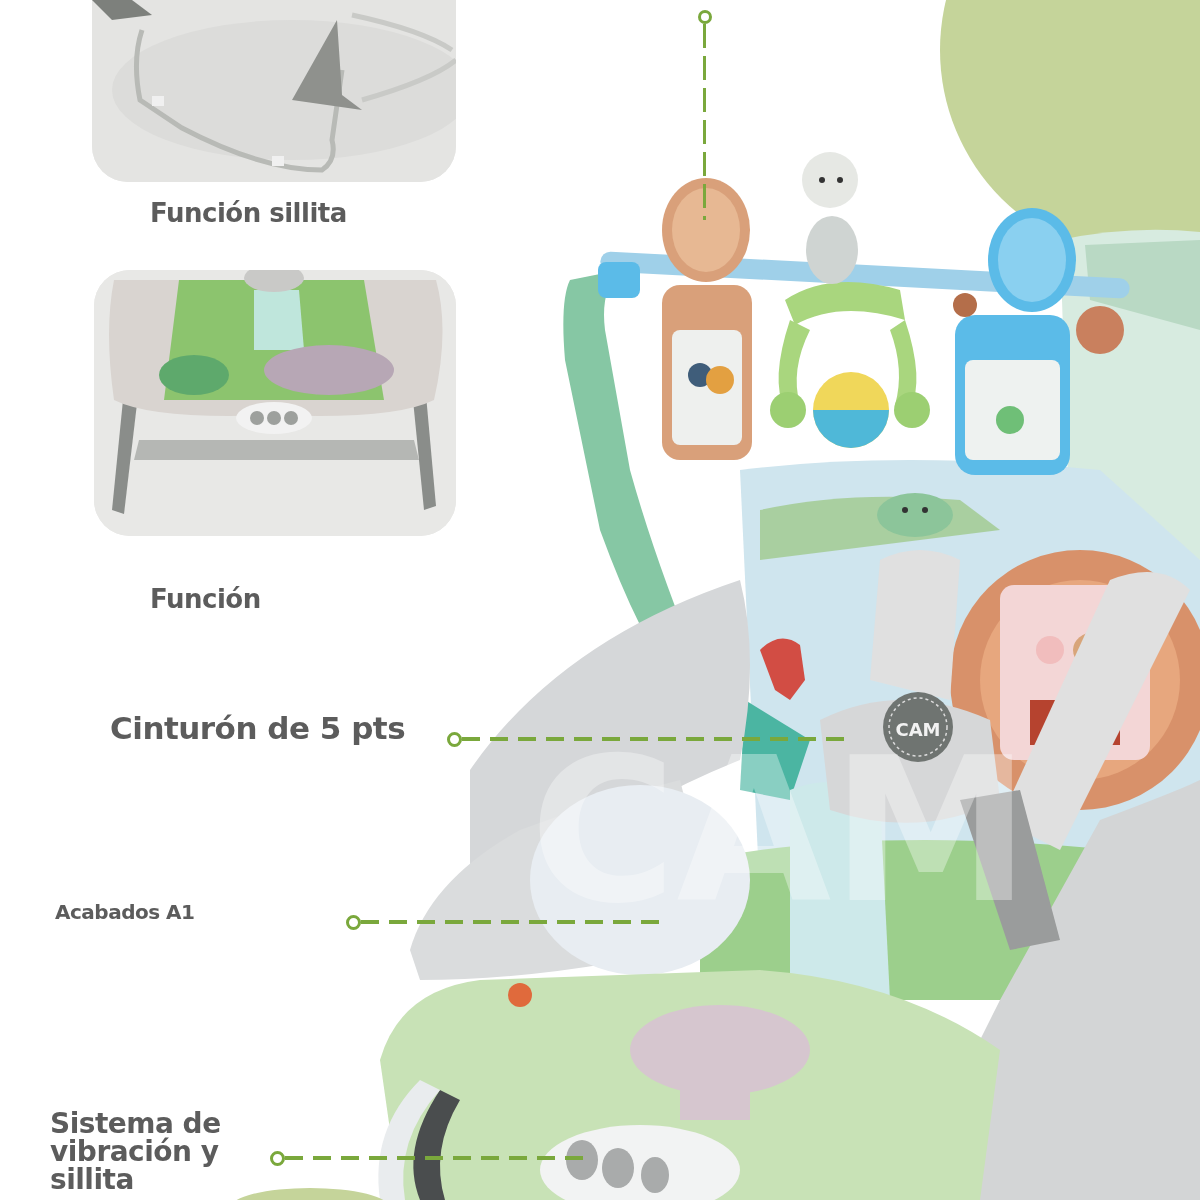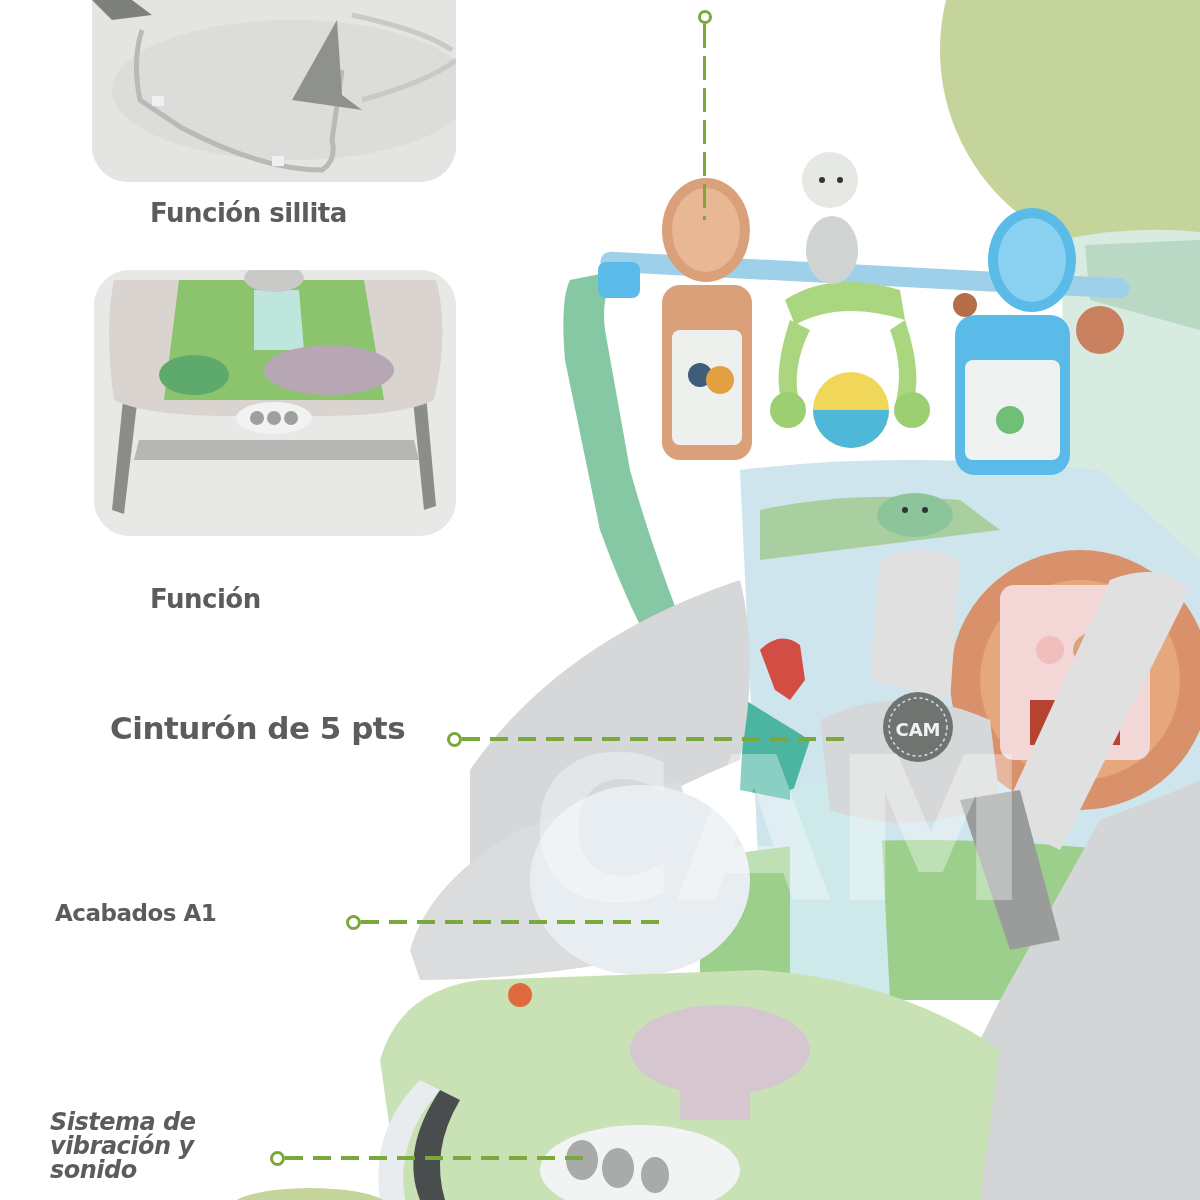--- a/index.html
+++ b/index.html
@@ -177,29 +177,29 @@
   <div class="dot"></div>
   <div class="line"></div>
 </div>
 
 <div class="label" style="left:110px; top:713px; width:320px; font-size:31px;">Cinturón de 5 pts</div>
 <div class="callout" style="left:447px; top:732px; width:400px;">
   <div class="dot"></div>
   <div class="line"></div>
 </div>
 
-<div class="label" style="left:55px; top:902px; width:230px; font-size:23px;">Acabados A1</div>
+<div class="label" style="left:55px; top:902px; width:230px; font-size:20px;">Acabados A1</div>
 <div class="callout" style="left:346px; top:915px; width:322px;">
   <div class="dot"></div>
   <div class="line"></div>
 </div>
 
-<div class="label" style="left:50px; top:1110px; width:200px; font-size:24px;font-style:italic;">
+<div class="label" style="left:50px; top:1110px; width:200px; font-size:28px;">
   <div>Sistema de</div>
   <div>vibración y</div>
-  <div>sonido</div>
+  <div>sillita</div>
 </div>
 <div class="callout" style="left:270px; top:1151px; width:320px;">
   <div class="dot"></div>
   <div class="line"></div>
 </div>
 
 <div class="abs" style="left:230px; top:1188px; width:160px; height:40px; border-radius:50%; background:#c5d49a;"></div>
 
 </body></html>

